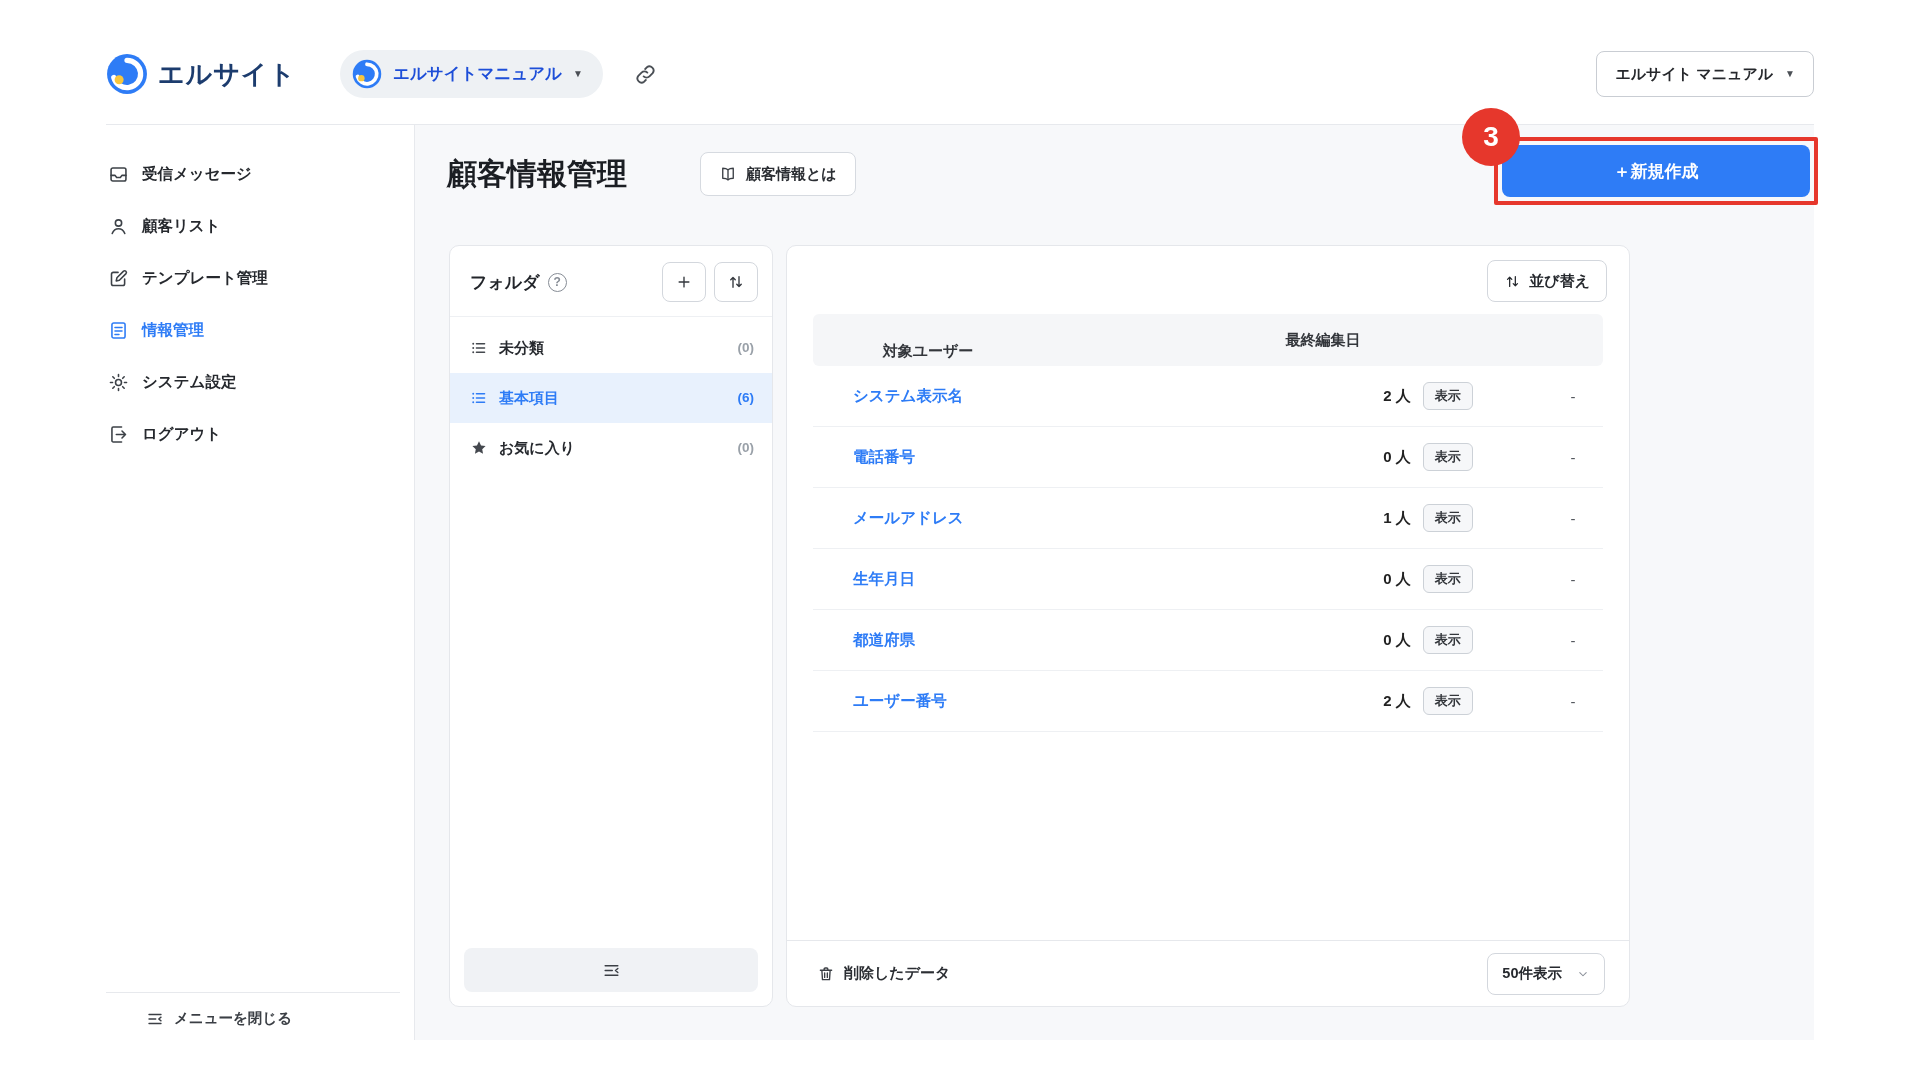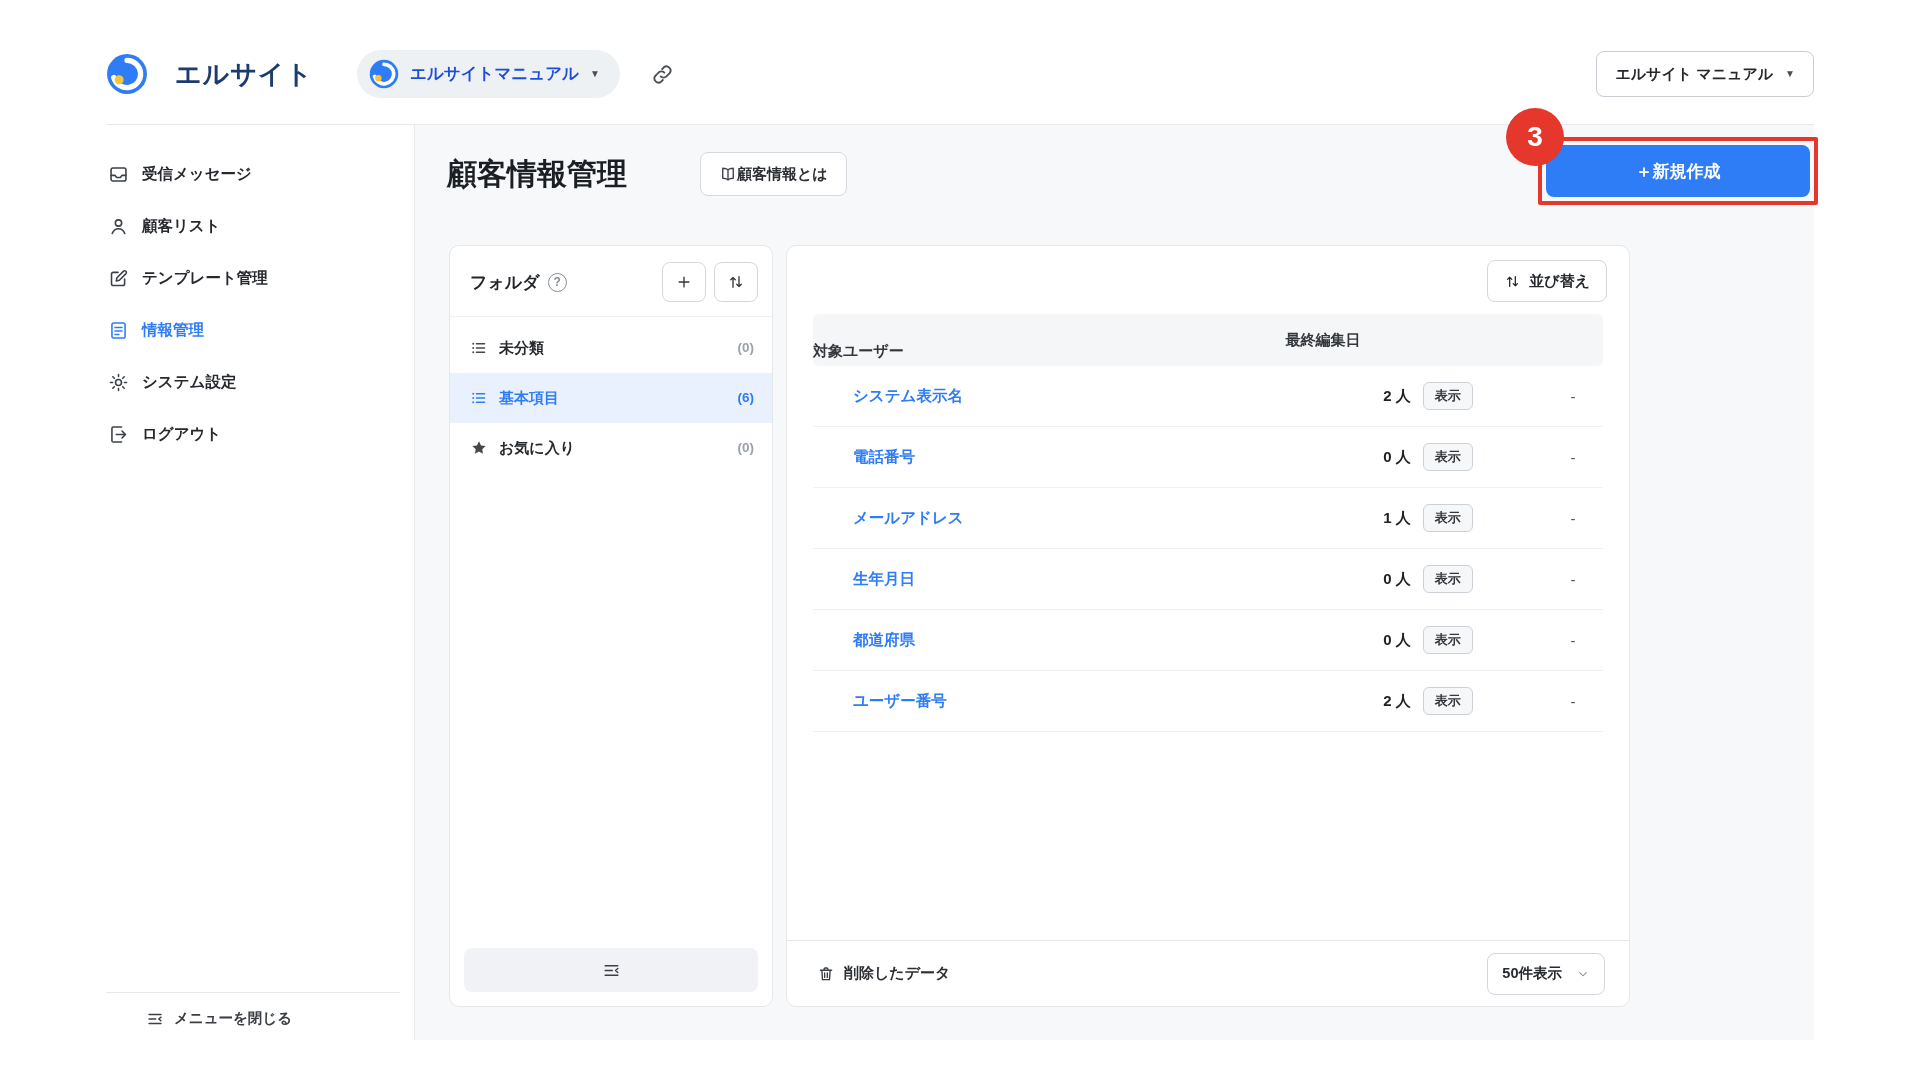--- a/index.html
+++ b/index.html
@@ -13,21 +13,21 @@
   
   .header-line { position:absolute; left:106px; right:106px; top:124px; height:1px; background:#e7e9ed; }
   .main-bg { position:absolute; left:415px; top:125px; right:106px; bottom:40px; background:#f7f8fa; }
   .v-line { position:absolute; left:414px; top:125px; bottom:40px; width:1px; background:#e7e9ed; }
 
   
   .topbar { position:absolute; left:106px; top:46px; right:106px; height:56px; display:flex; align-items:center; }
   .logo { display:flex; align-items:center; gap:10px; }
   .logo-ic { display:inline-flex; width:42px; height:42px; }
   .logo-ic svg { width:100%; height:100%; }
-  .logo-text { font-size:26px; font-weight:800; color:#1c3c6e; letter-spacing:1px;margin-left:17px; }
+  .logo-text { font-size:26px; font-weight:800; color:#1c3c6e; letter-spacing:1px; }
   .account-pill { margin-left:44px; height:48px; border-radius:26px; background:#eef1f4; display:flex; align-items:center; gap:11px; padding:0 20px 0 12px; cursor:pointer; }
   .account-pill .logo-ic { width:30px; height:30px; }
   .account-name { font-size:16.5px; font-weight:700; color:#1d4ed8; }
   .tri { font-size:10px; color:#4b4f55; line-height:1; }
   .link-btn { margin-left:30px; width:25px; height:25px; color:#4a4f55; cursor:pointer; }
   .manual-btn { margin-left:auto; height:46px; background:#fff; border:1px solid #c9cdd3; border-radius:8px; padding:0 18px; display:flex; align-items:center; gap:12px; font-size:15px; font-weight:700; color:#26282c; cursor:pointer; }
 
   
   .ic { display:inline-flex; align-items:center; justify-content:center; }
   .ic svg { width:100%; height:100%; }
@@ -38,27 +38,27 @@
   .sidebar { position:absolute; left:106px; top:148px; width:300px; }
   .side-item { display:flex; align-items:center; gap:13px; padding:13px 2px; font-size:15.5px; font-weight:600; color:#26292e; cursor:pointer; line-height:26px; }
   .side-item .ic { width:21px; height:21px; color:#3c4147; }
   .side-item.active, .side-item.active .ic { color:#2e7cf6; }
   .sidebar-foot { position:absolute; left:106px; top:992px; width:294px; border-top:1px solid #e7e9ed; padding-top:16px; }
   .close-menu { display:flex; align-items:center; gap:10px; font-size:14.5px; font-weight:600; color:#3b3f45; padding-left:40px; cursor:pointer; }
   .close-menu .ic { color:#3b3f45; }
 
   
   .page-title { position:absolute; left:447px; top:155px; margin:0; font-size:30px; line-height:38px; font-weight:800; color:#1b1e23; }
-  .info-btn { position:absolute; left:700px; top:152px; height:44px; background:#fff; border:1px solid #d6dae0; border-radius:8px; padding:0 18px; display:flex; align-items:center; gap:0; font-size:15px; font-weight:700; color:#2b2e33; cursor:pointer; }
+  .info-btn { position:absolute; left:700px; top:152px; height:44px; background:#fff; border:1px solid #d6dae0; border-radius:8px; padding:0 18px; display:flex; align-items:center; gap:9px; font-size:15px; font-weight:700; color:#2b2e33; cursor:pointer; }
   .info-btn .ic { color:#3b3f45; }
 
   
   .create-wrap { position:absolute; top:137px; right:102px; }
   .annotation-box { border:4px solid #e6372c; border-radius:2px; padding:4px; background:transparent; }
-  .create-btn { width:264px; height:52px; background:#2e7cf6; border:none; border-radius:8px; color:#fff; font-size:17px; font-weight:700; cursor:pointer; }
+  .create-btn { width:308px; height:52px; background:#2e7cf6; border:none; border-radius:8px; color:#fff; font-size:17px; font-weight:700; cursor:pointer; }
   .badge { position:absolute; left:-32px; top:-29px; width:58px; height:58px; border-radius:50%; background:#e6372c; color:#fff; font-size:28px; font-weight:800; display:flex; align-items:center; justify-content:center; z-index:3; }
 
   
   .folder-card { position:absolute; left:449px; top:245px; width:324px; height:762px; background:#fff; border:1px solid #e5e7eb; border-radius:10px; display:flex; flex-direction:column; }
   .folder-head { display:flex; align-items:center; padding:16px 14px 14px 20px; border-bottom:1px solid #eef0f3; }
   .folder-title { font-size:17px; font-weight:800; color:#22252a; }
   .q-icon { width:19px; height:19px; border:1.6px solid #878d96; border-radius:50%; color:#878d96; font-size:12px; font-weight:700; display:inline-flex; align-items:center; justify-content:center; margin-left:8px; cursor:pointer; }
   .spacer { flex:1; }
   .sq-btn { width:44px; height:40px; border:1px solid #d3d7dd; background:#fff; border-radius:8px; display:flex; align-items:center; justify-content:center; color:#33373d; cursor:pointer; }
   .sq-btn + .sq-btn { margin-left:8px; }
@@ -73,21 +73,21 @@
   .collapse-btn { width:100%; height:44px; border:none; border-radius:8px; background:#f0f2f5; color:#3b3f45; display:flex; align-items:center; justify-content:center; cursor:pointer; }
   .collapse-btn .ic { width:19px; height:19px; }
 
   
   .table-card { position:absolute; left:786px; top:245px; width:844px; height:762px; background:#fff; border:1px solid #e5e7eb; border-radius:10px; display:flex; flex-direction:column; }
   .table-top { display:flex; justify-content:flex-end; padding:14px 22px 12px; }
   .sortbar-btn { height:42px; border:1px solid #d3d7dd; background:#fff; border-radius:8px; padding:0 16px; display:flex; align-items:center; gap:8px; font-size:15px; font-weight:700; color:#26292e; cursor:pointer; }
   .sortbar-btn .ic { width:17px; height:17px; }
   .thead { margin:0 26px; height:52px; background:#f5f6f8; border-radius:6px; display:flex; align-items:center; font-size:15px; font-weight:700; color:#33363b; }
   .th-name { width:500px; padding-left:40px; }
-  .th-users { width:230px; text-align:left; position:relative;margin-top:23px; }
+  .th-users { width:230px; text-align:center; position:relative;margin-top:23px; }
   .th-users::before, .th-users::after { content:""; position:absolute; top:13px; bottom:13px; width:1px; background:#dfe2e7; }
   .th-users::before { left:0; } .th-users::after { right:0; }
   .th-date { flex:1; text-align:center; }
   .trow { display:flex; align-items:center; height:61px; border-bottom:1px solid #eef0f3; margin:0 26px; }
   .c-name { width:500px; padding-left:40px; }
   .row-link { color:#2e7cf6; font-size:15.5px; font-weight:700; cursor:pointer; text-decoration:none; }
   .c-users { width:230px; display:flex; align-items:center; justify-content:center; gap:12px; }
   .u-count { font-size:15px; font-weight:700; color:#222; }
   .show-pill { border:1px solid #ccd1d7; background:#f6f7f9; border-radius:6px; padding:4px 11px; font-size:13px; font-weight:600; color:#33363b; cursor:pointer; }
   .c-date { flex:1; text-align:center; color:#55595f; font-size:15px; }

